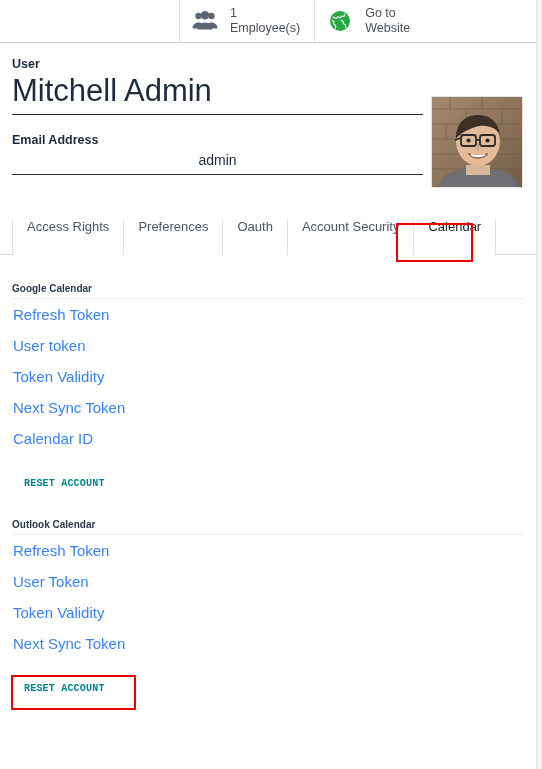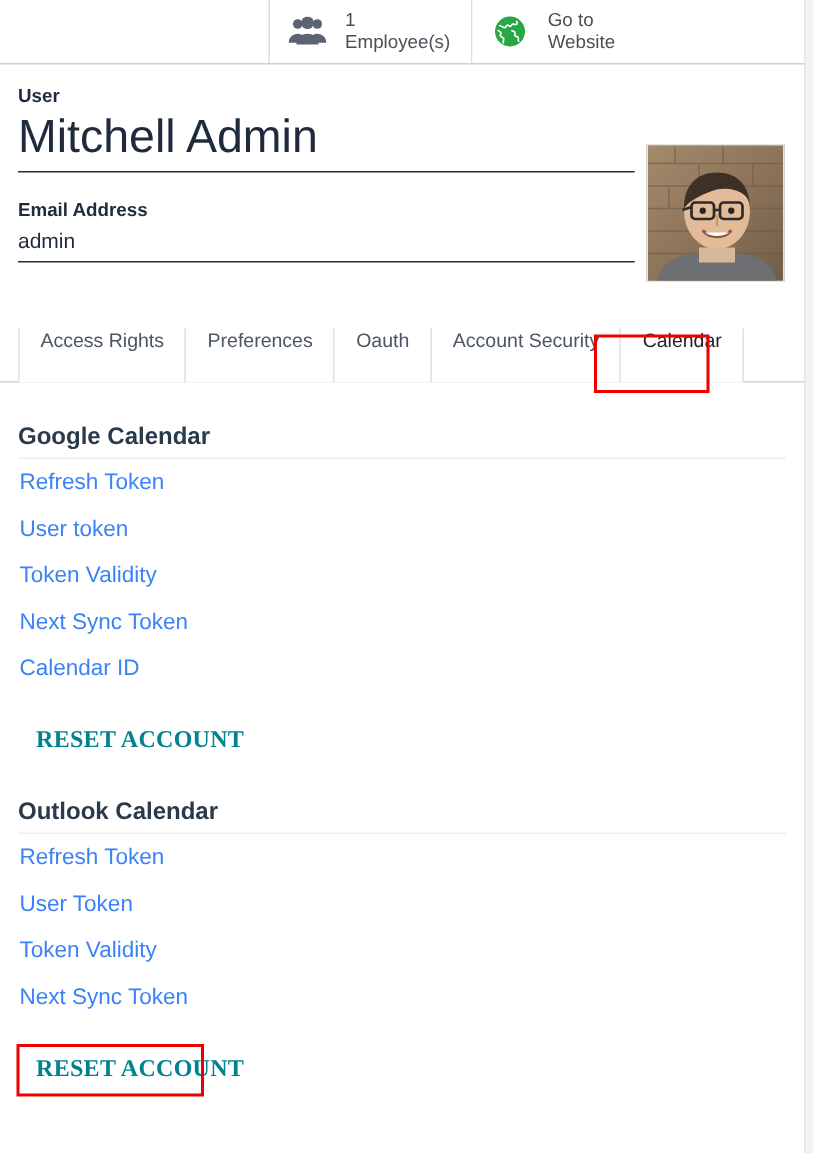--- a/index.html
+++ b/index.html
@@ -115,20 +115,21 @@
   }
   .field-input.big {
     font-size: 31px;
     line-height: 30px;
     margin-top: 2px;
   }
   .field-input.small {
     font-size: 14px;
     line-height: 18px;
     margin-top: 4px;
+    text-align: center;
   }
   .field-group { margin-bottom: 18px; }
   .field-group.second { margin-bottom: 0; }
 
   
   .tabs-wrap {
     margin-top: 44px;
     position: relative;
     border-bottom: 1px solid #d4d4d9;
     height: 36px;
@@ -166,21 +167,21 @@
   #tab-highlight {
     left: 396px;
     top: 4px;
     width: 77px;
     height: 39px;
   }
 
   
   .section { padding: 0 12px; }
   .section-title {
-    font-size: 16px;
+    font-size: 10px;
     font-weight: bold;
     color: #2b3a4a;
     padding-bottom: 4px;
     border-bottom: 1px solid #eceef0;
     margin: 0;
   }
   .section-first { margin-top: 28px; }
   .section-second { margin-top: 22px; }
 
   .row-label {
@@ -190,29 +191,29 @@
     padding: 7px 0 6px 1px;
   }
 
   .reset-wrap {
     position: relative;
     padding-left: 12px;
     margin-top: 16px;
   }
   .reset-btn {
     display: inline-block;
-    font-size: 16px;
+    font-size: 10px;
     font-weight: bold;
     letter-spacing: 0.2px;
     color: #00828f;
     background: transparent;
     border: none;
     padding: 8px 12px;
     cursor: pointer;
-    font-family: Liberation Serif, serif;
+    font-family: Liberation Mono, monospace;
   }
   #reset-highlight {
     left: 11px;
     top: 0px;
     width: 125px;
     height: 35px;
   }
 </style>
 </head>
 <body>

